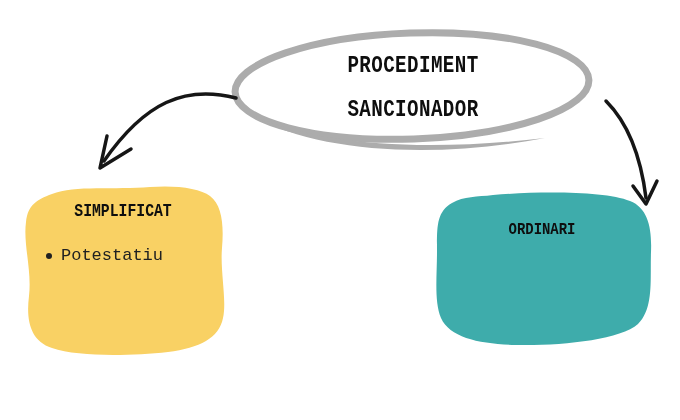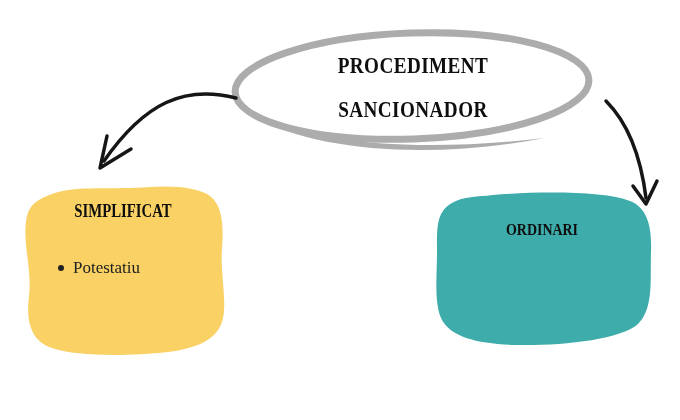--- a/index.html
+++ b/index.html
@@ -5,21 +5,21 @@
   html, body {
     margin: 0;
     padding: 0;
     background: #ffffff;
   }
   .canvas {
     position: relative;
     width: 680px;
     height: 420px;
     background: var(--background, #ffffff);
-    font-family: Liberation Serif, serif;
+    font-family: Liberation Mono, monospace;
     overflow: hidden;
   }
   .shapes {
     position: absolute;
     left: 0;
     top: 0;
     width: 680px;
     height: 420px;
   }
   .title-line {
@@ -53,21 +53,21 @@
   .box-title.right {
     left: 459px;
     top: 220px;
     width: 166px;
     font-size: 17px;
   }
   ul.bullets {
     position: absolute;
     left: 46px;
     top: 242px;
-    margin: 12px;
+    margin: 0;
     padding: 0;
     list-style: none;
     font-size: 17px;
     line-height: 28px;
     color: var(--bullet-text-color, #212121);
   }
   ul.bullets li {
     display: flex;
     align-items: center;
     gap: 9px;

